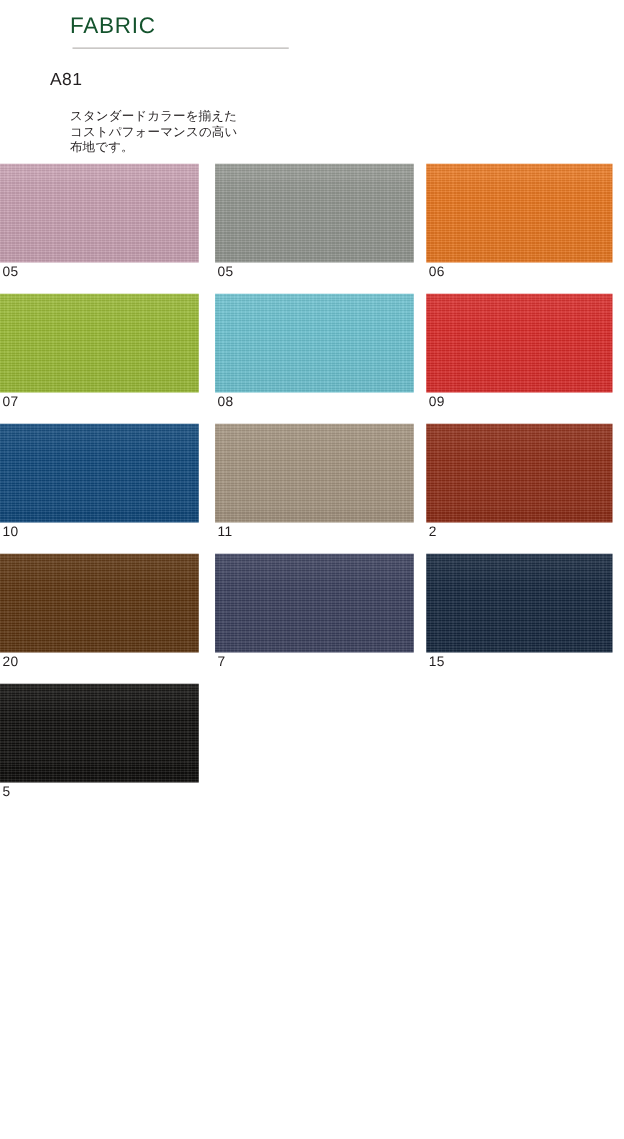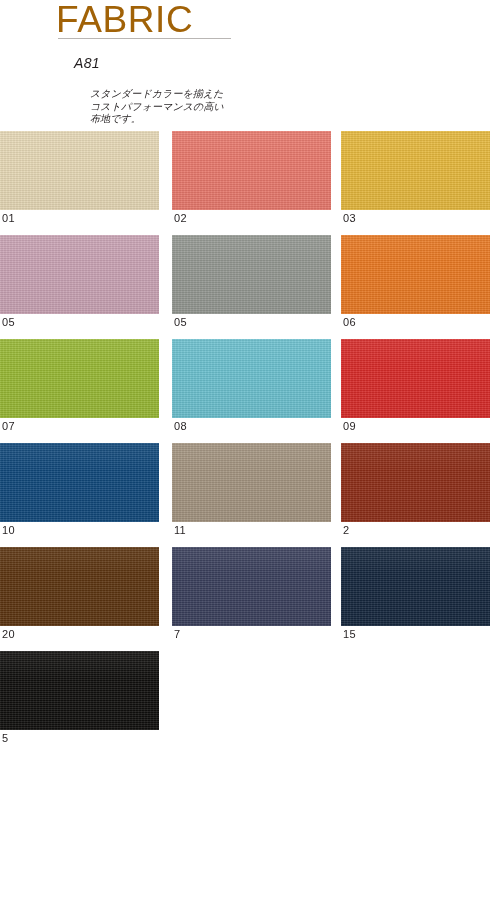--- a/index.html
+++ b/index.html
@@ -20,43 +20,42 @@
   .page-header {
     position: absolute;
     left: 0;
     top: 0;
     width: 499px;
   }
   .page-title {
     position: absolute;
     left: 56px;
     top: 5px;
-    font-size: 37px;
+    font-size: 18px;
     font-weight: 400;
     letter-spacing: 0.6px;
     line-height: 30px;
-    color: #a16207;
+    color: #14532d;
     white-space: nowrap;
   }
   .title-rule {
     position: absolute;
     left: 58px;
     top: 38px;
     width: 173px;
     height: 1px;
     background: #b9b6b4;
   }
 
   
   .intro {
     position: absolute;
-    left: 74px;
+    left: 40px;
     top: 54px;
     width: 230px;
-    font-style: italic;
   }
   .intro-code {
     font-size: 14px;
     line-height: 18px;
     font-weight: 400;
     letter-spacing: 0.3px;
     color: #231f20;
     margin: 0 0 3px 0;
   }
   .intro-desc {
@@ -147,34 +146,20 @@
   <div class="intro-desc">
     <span>スタンダードカラーを揃えた</span>
     <span>コストパフォーマンスの高い</span>
     <span>布地です。</span>
   </div>
 </div>
 
 <div class="swatch-grid" id="swatch-grid">
     <div class="swatch-row">
       <div class="swatch-cell col-0">
-        <div class="swatch-chip" style="background: rgb(230, 216, 181);"></div>
-        <div class="swatch-label">01</div>
-      </div>
-      <div class="swatch-cell col-1">
-        <div class="swatch-chip" style="background: rgb(232, 120, 108);"></div>
-        <div class="swatch-label">02</div>
-      </div>
-      <div class="swatch-cell col-2">
-        <div class="swatch-chip" style="background: rgb(229, 183, 60);"></div>
-        <div class="swatch-label">03</div>
-      </div>
-    </div>
-    <div class="swatch-row">
-      <div class="swatch-cell col-0">
         <div class="swatch-chip" style="background: rgb(201, 162, 179);"></div>
         <div class="swatch-label">05</div>
       </div>
       <div class="swatch-cell col-1">
         <div class="swatch-chip" style="background: rgb(147, 151, 145);"></div>
         <div class="swatch-label">05</div>
       </div>
       <div class="swatch-cell col-2">
         <div class="swatch-chip" style="background: rgb(232, 120, 34);"></div>
         <div class="swatch-label">06</div>

